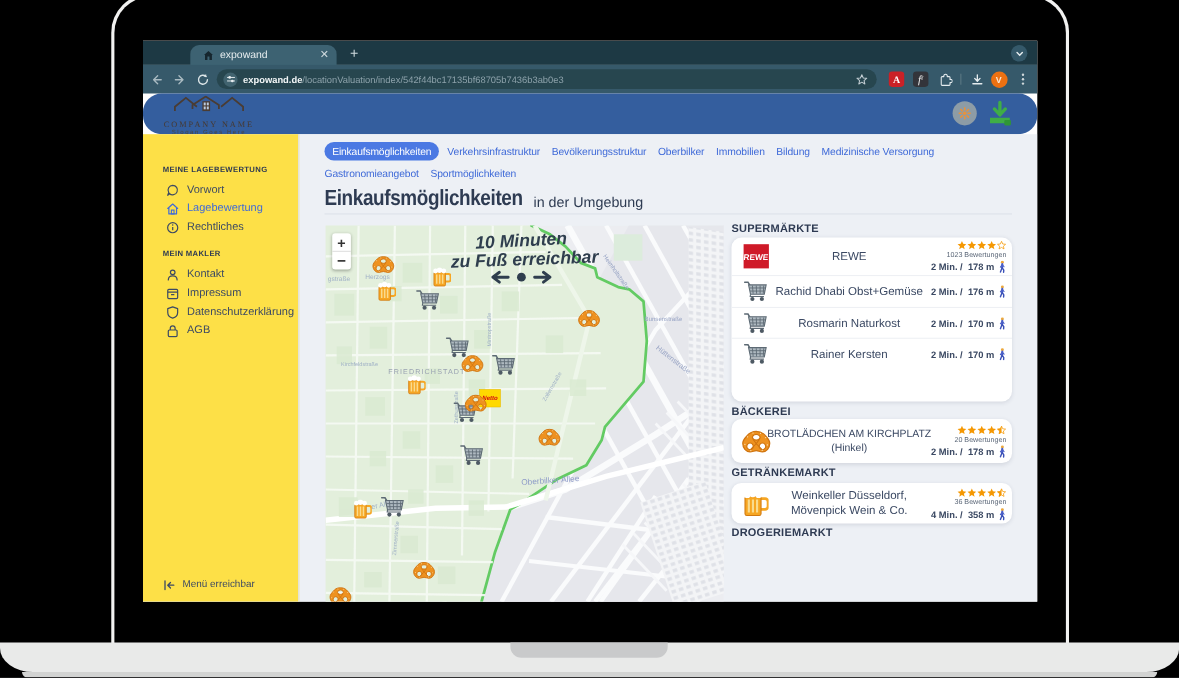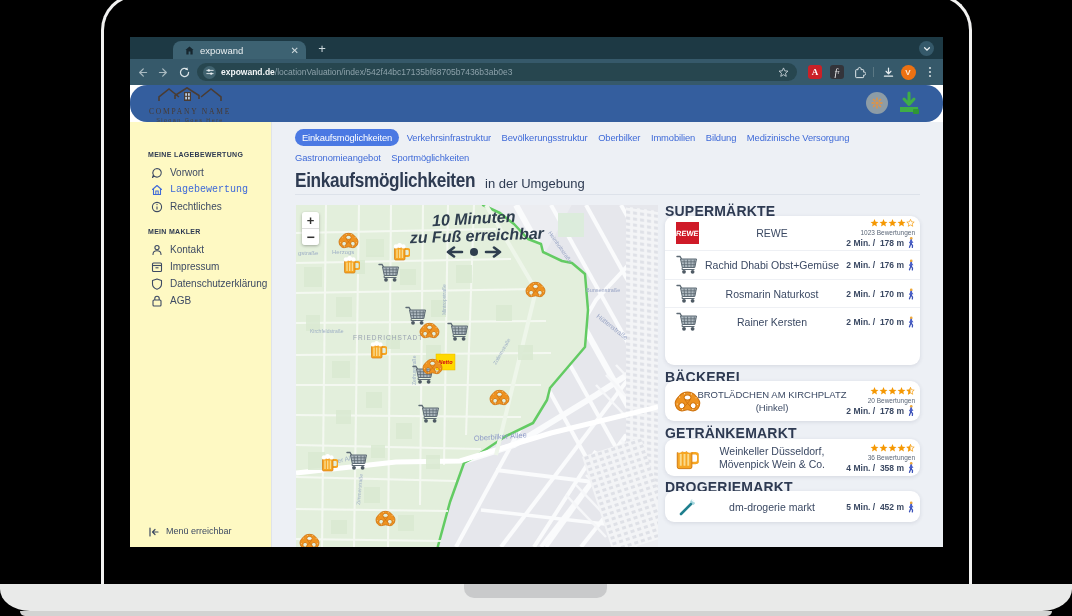--- a/index.html
+++ b/index.html
@@ -37,25 +37,25 @@
 .tb-ic { position:absolute; top:4px; width:18px; height:18px; display:flex; align-items:center; justify-content:center; }
 
 .apphead { position:absolute; left:0; top:48px; width:813px; height:37px; background:#345e9e;border-radius:17px; }
 .logo { position:absolute; left:14px; top:2px; width:92px; height:34px; text-align:center; }
 .logo .cname { font-family:"Liberation Serif",serif; font-size:7.5px; letter-spacing:1.8px; color:#463931; margin-top:1px; white-space:nowrap; }
 .logo .slog { font-size:5.5px; letter-spacing:1.4px; color:#49463f; margin-top:1px; white-space:nowrap; }
 .avatar { position:absolute; left:736px; top:7px; width:22px; height:22px; border-radius:50%; background:#8d9ca6;
   display:flex; align-items:center; justify-content:center; }
 
 .content { position:absolute; left:0; top:85px; width:813px; height:425px; background:#edf0f5; }
-.sidebar { position:absolute; left:0; top:0; width:142px; height:425px; background:#fef9c3; border-right:1px solid #dfe3e9; }
+.sidebar { position:absolute; left:0; top:0; width:142px; height:425px; background:#fde047; border-right:1px solid #dfe3e9; }
 .sb-h { position:absolute; left:18px; font-size:7px; font-weight:bold; letter-spacing:0.3px; color:#2e3a52; }
 .sb-i { position:absolute; left:21px; width:12px; height:12px; }
 .sb-t { position:absolute; left:40px; font-size:10px; color:#3d4a63; }
-.sb-t.act { color:#3f6ad8;font-family:Liberation Mono, monospace; }
+.sb-t.act { color:#3f6ad8; }
 </style>
 </head>
 <body>
 <div class="stage">
 <div class="lid"></div>
 <div class="screen">
   <div class="tabstrip">
     <div class="tab">
       <svg style="margin-left:12px" width="9" height="9" viewBox="0 0 10 10">
             <path d="M5 0.5 L9.5 4.5 L8.5 4.5 L8.5 9.5 L6 9.5 L6 6 L4 6 L4 9.5 L1.5 9.5 L1.5 4.5 L0.5 4.5 Z" fill="#16262e"></path>
@@ -424,21 +424,21 @@
         <use href="#pretzel" x="229" y="76" width="21" height="17"></use>
         <use href="#pretzel" x="3" y="328" width="21" height="17"></use>
       </g>
     </svg>
     <div style="position:absolute;left:172px;top:90px;width:17px;box-shadow:0 1px 3px rgba(0,0,0,0.3);border-radius:3px;overflow:hidden">
       <div style="height:17px;background:#fff;display:flex;align-items:center;justify-content:center;font-size:13px;font-weight:bold;color:#333;border-bottom:1px solid #ddd">+</div>
       <div style="height:16px;background:#fff;display:flex;align-items:center;justify-content:center;font-size:14px;font-weight:bold;color:#333">−</div>
     </div>
     <style>
     .card { position:absolute; left:535px; width:255px; background:#fff; border-radius:9px; box-shadow:0 1px 4px rgba(30,40,70,0.12); }
-    .ph { position:absolute; left:535px; font-size:14px; font-weight:bold; color:#2e3a52; letter-spacing:0.2px; }
+    .ph { position:absolute; left:535px; font-size:10px; font-weight:bold; color:#2e3a52; letter-spacing:0.2px; }
     .row { position:relative; }
     .row + .row { border-top:1px solid #eef0f4; }
     .ric { position:absolute; left:0; top:0; bottom:0; width:44px; display:flex; justify-content:center; align-items:center; }
     .rname { position:absolute; left:107px; top:50%; transform:translate(-50%,-50%); text-align:center; font-size:10.5px; color:#3b4963; white-space:nowrap; }
     .rright { position:absolute; right:5px; top:50%; transform:translateY(-50%); font-size:9px; color:#3b4963; text-align:right; }
     .dist { display:flex; align-items:center; justify-content:flex-end; gap:3px; font-size:8.5px; font-weight:bold; color:#3b4963; white-space:nowrap; }
     </style>
     <svg width="0" height="0" style="position:absolute">
       <defs>
         <symbol id="st-f" viewBox="0 0 12 12">
@@ -603,33 +603,18 @@
                 </svg>
               </div>
           <div style="font-size:6.5px;color:#5a6677;margin:1px 0">36 Bewertungen</div>
           <div class="dist">4 Min. /&nbsp; 358 m <svg width="8" height="12">
                   <use href="#walk"></use>
                 </svg></div>
         </div>
       </div>
     </div>
     <div class="ph" style="top:357px">DROGERIEMARKT</div>
-    <div class="card" style="top:369px;height:31px">
-      <div class="row" style="height:31px">
-        <div class="ric">
-              <svg width="20" height="20">
-                <use href="#tbrush"></use>
-              </svg>
-            </div>
-        <div class="rname">dm-drogerie markt</div>
-        <div class="rright">
-              <div class="dist">5 Min. /&nbsp; 452 m <svg width="8" height="12">
-                  <use href="#walk"></use>
-                </svg></div>
-            </div>
-      </div>
-    </div>
   </div>
 </div>
 <div class="base"></div>
 <div class="base-edge"></div>
 <div class="notch"></div>
 </div>
 
 </body></html>

